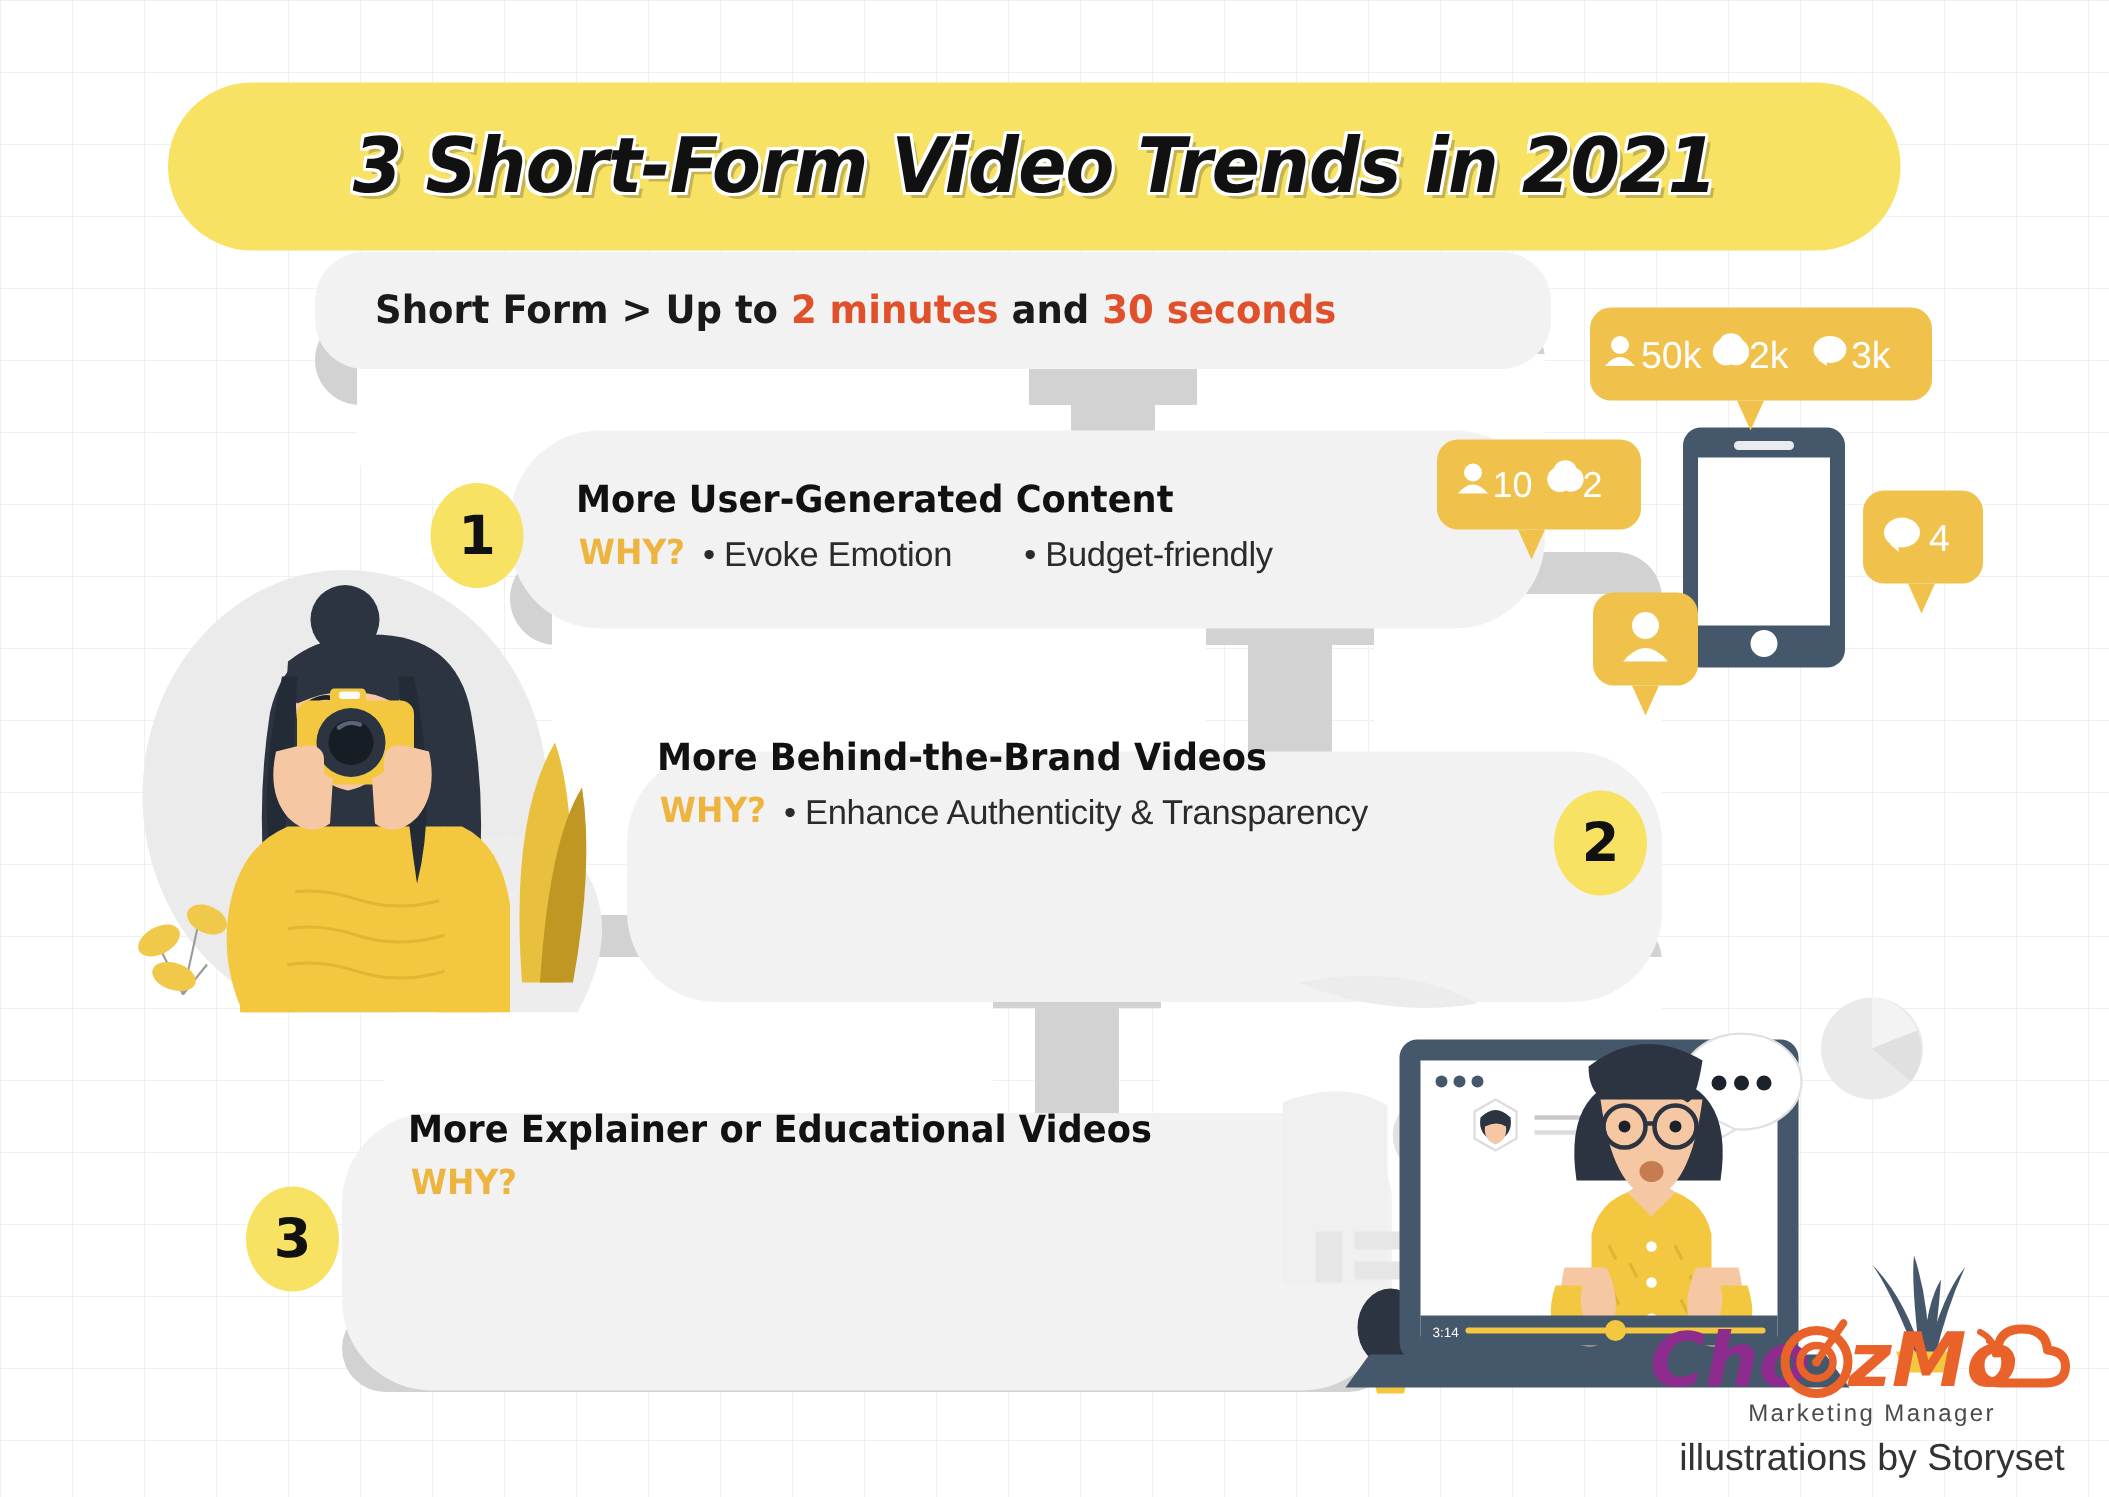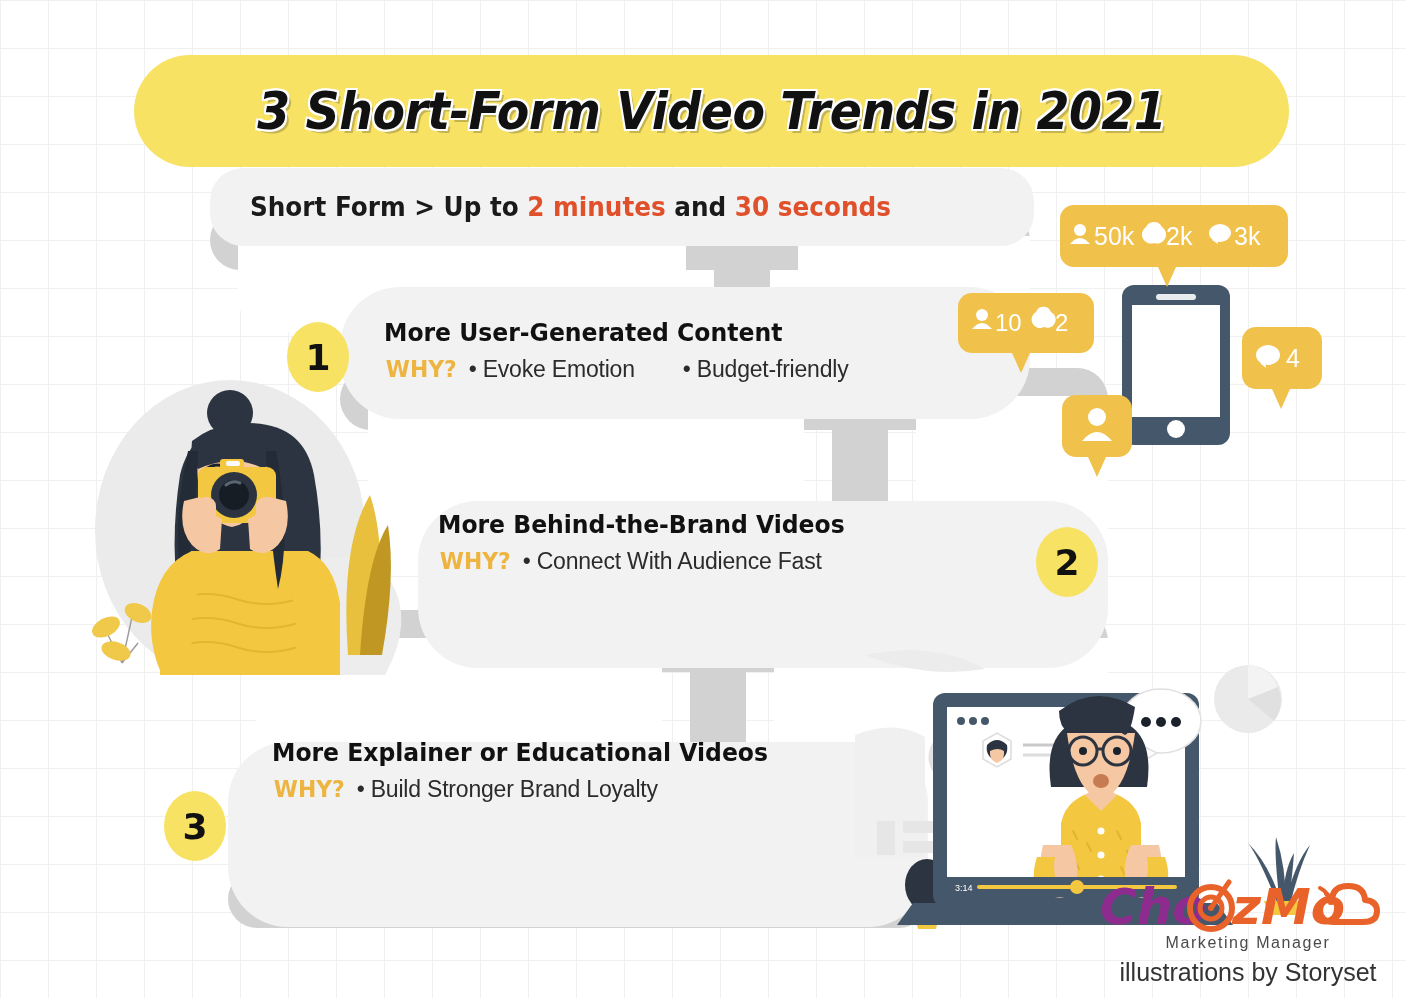--- a/index.html
+++ b/index.html
@@ -18,21 +18,21 @@
     background-size: 48px 48px;
     overflow: hidden;
   }
 
   
   .ribbon { position: absolute; background: #d2d2d2; }
   .ribbon-white { position: absolute; background: #ffffff; }
 
   
   #title-bar {
-    position: absolute; left: 134px; top: 55px;
+    position: absolute; left: 112px; top: 55px;
     width: 1155px; height: 112px;
     background: #f7e264;
     border-radius: 56px;
     display: flex; align-items: center; justify-content: center;
   }
   #title-text {
     font-family: "DejaVu Sans", sans-serif;
     font-size: 51px; font-weight: 900; font-style: italic;
     color: #111111;
     letter-spacing: -0.6px;
@@ -367,36 +367,35 @@
     <div class="trend-title">More User-Generated Content</div>
     <div class="why-row">
       <span class="why-label">WHY?</span>
       <span class="bullets row-mode">
         <span class="bullet">• Evoke Emotion</span>
         <span class="bullet">• Budget-friendly</span>
       </span>
     </div>
   </div>
 
-  <div class="card-inner" style="left:438px; top:510px;">
+  <div class="card-inner" style="left:438px; top:490px;">
     <div class="trend-title">More Behind-the-Brand Videos</div>
     <div class="why-row">
       <span class="why-label">WHY?</span>
       <span class="bullets">
-        <span class="bullet">• Connect With Audience Fast</span>
+        <span class="bullet">• Enhance Authenticity &amp; Transparency</span>
       </span>
     </div>
   </div>
 
   <div class="card-inner" style="left:272px; top:738px;">
     <div class="trend-title">More Explainer or Educational Videos</div>
     <div class="why-row">
       <span class="why-label">WHY?</span>
       <span class="bullets">
-        <span class="bullet">• Build Stronger Brand Loyalty</span>
       </span>
     </div>
   </div>
 
   <div class="num-badge" id="badge-1">1</div>
   <div class="num-badge" id="badge-2">2</div>
   <div class="num-badge" id="badge-3">3</div>
 
   <div id="logo-block">
     <svg id="logo-mark" viewBox="0 0 290 62">

